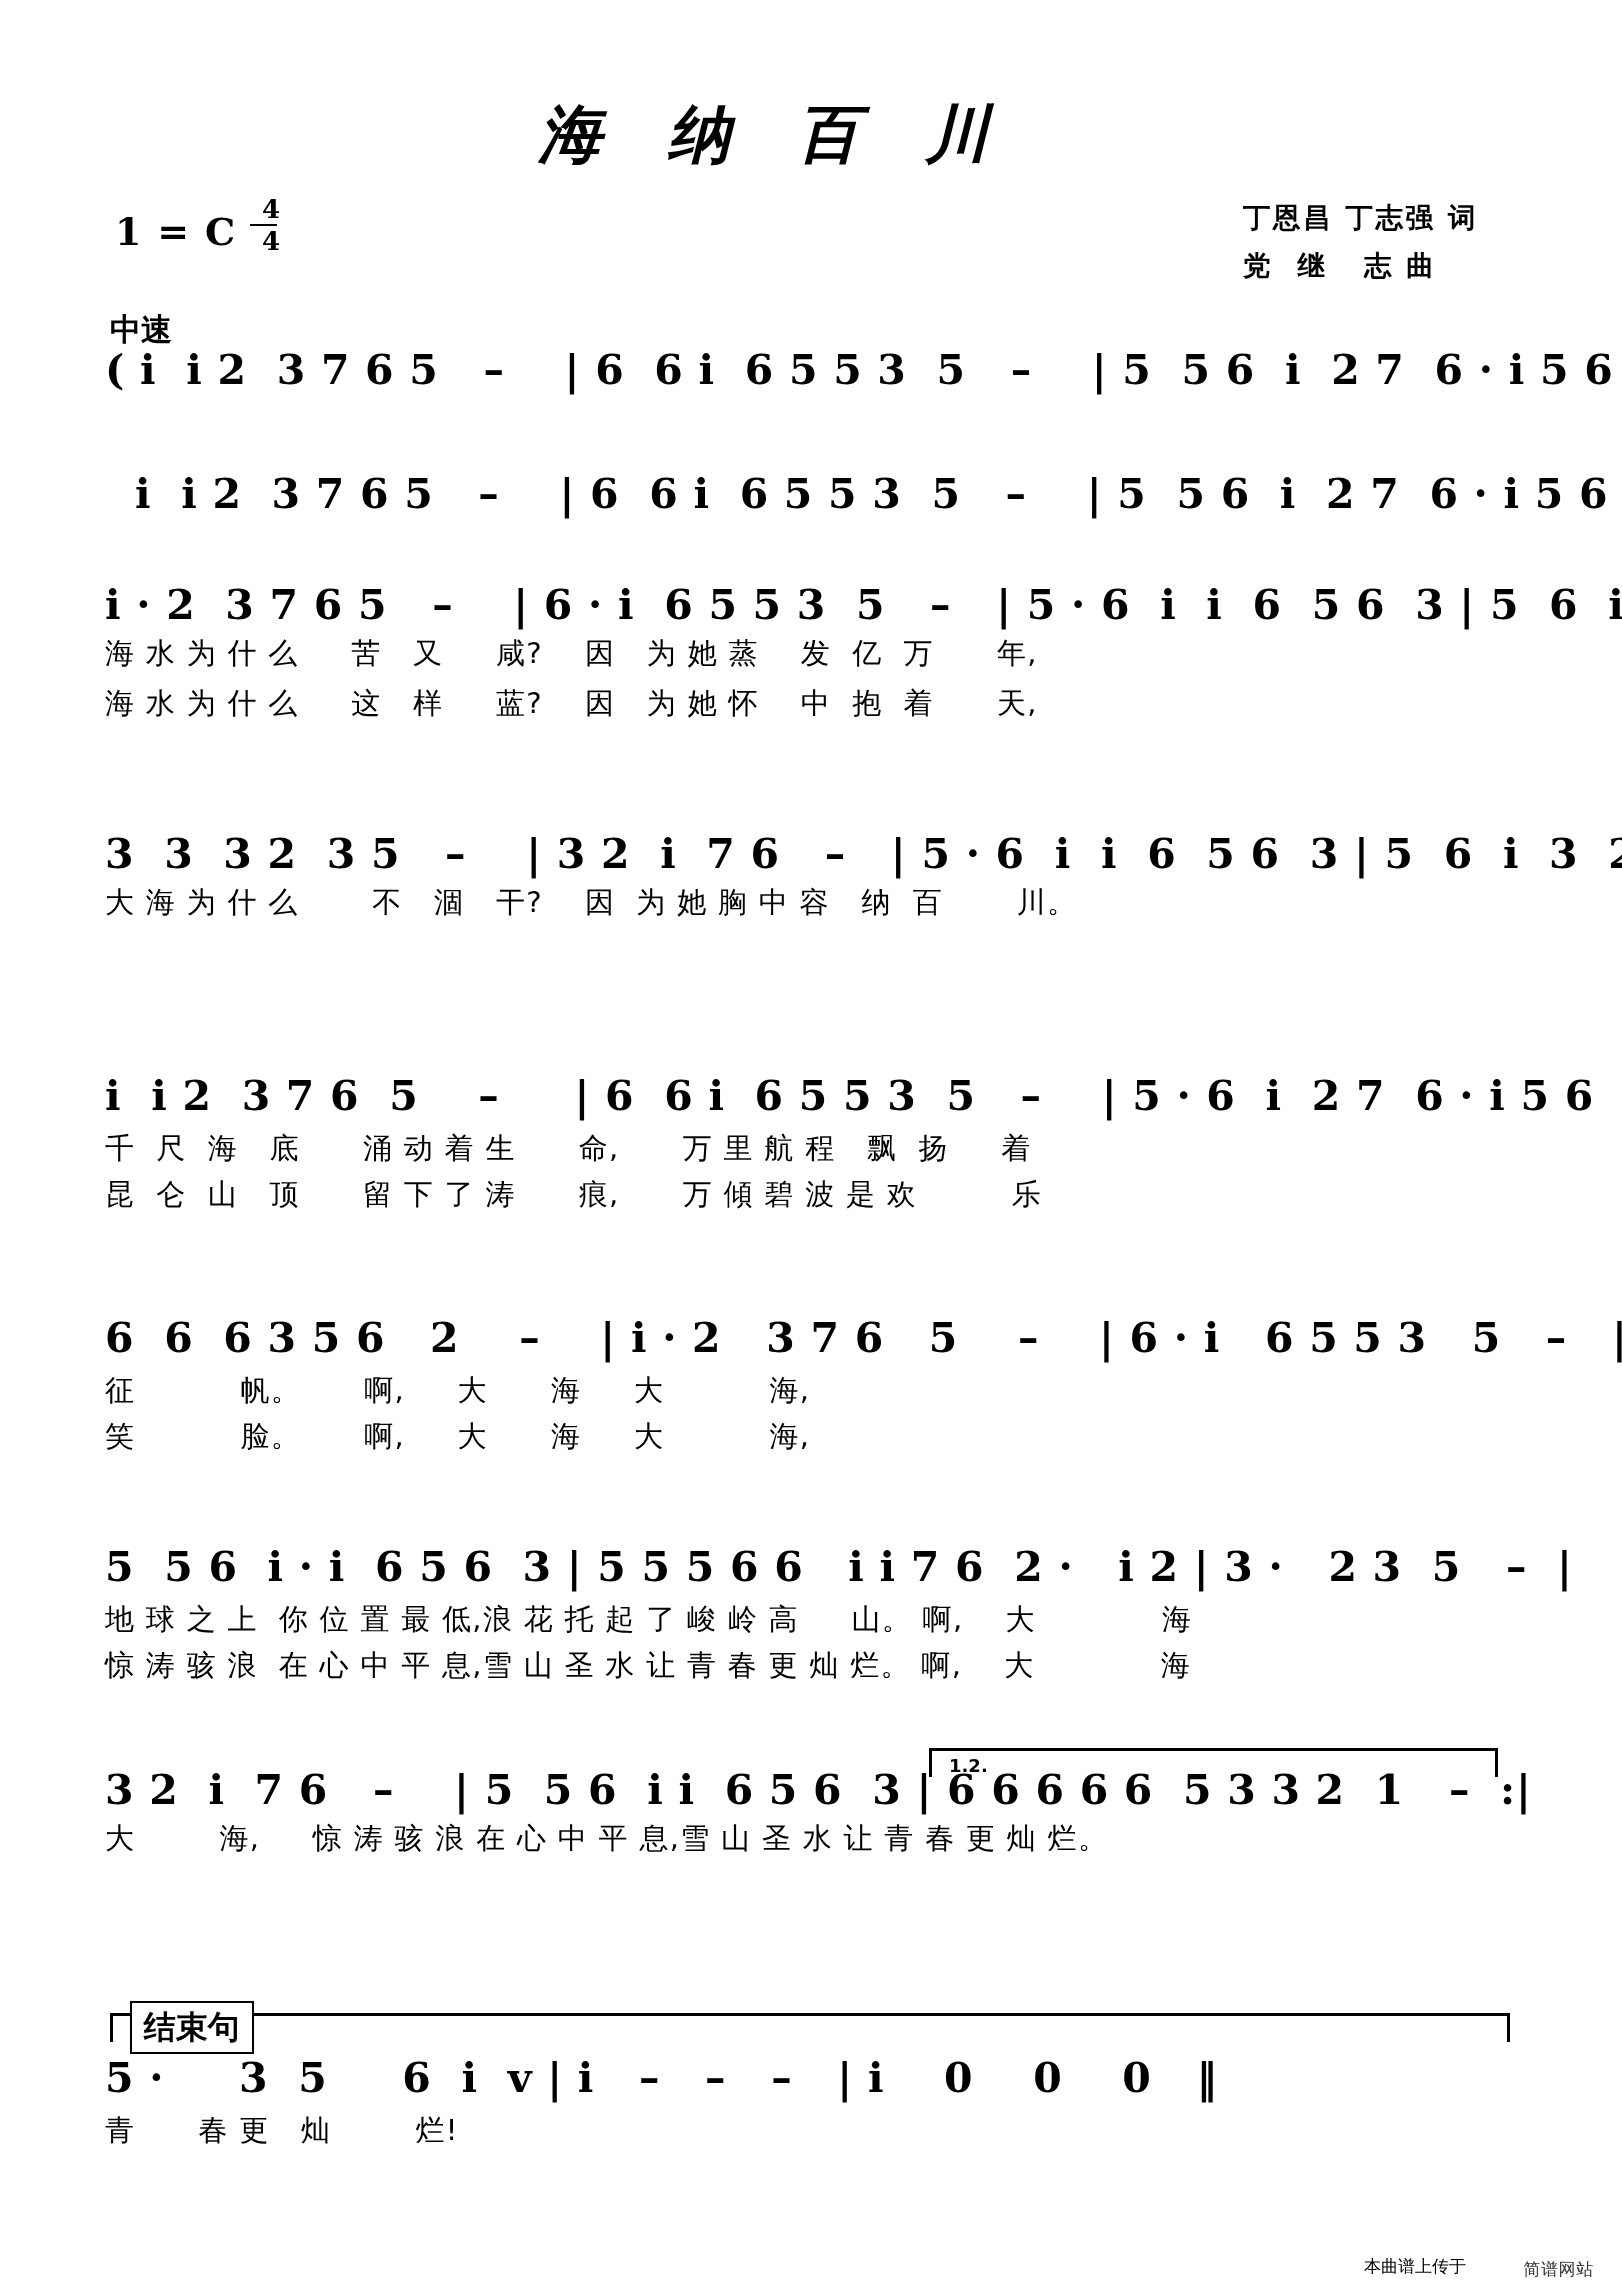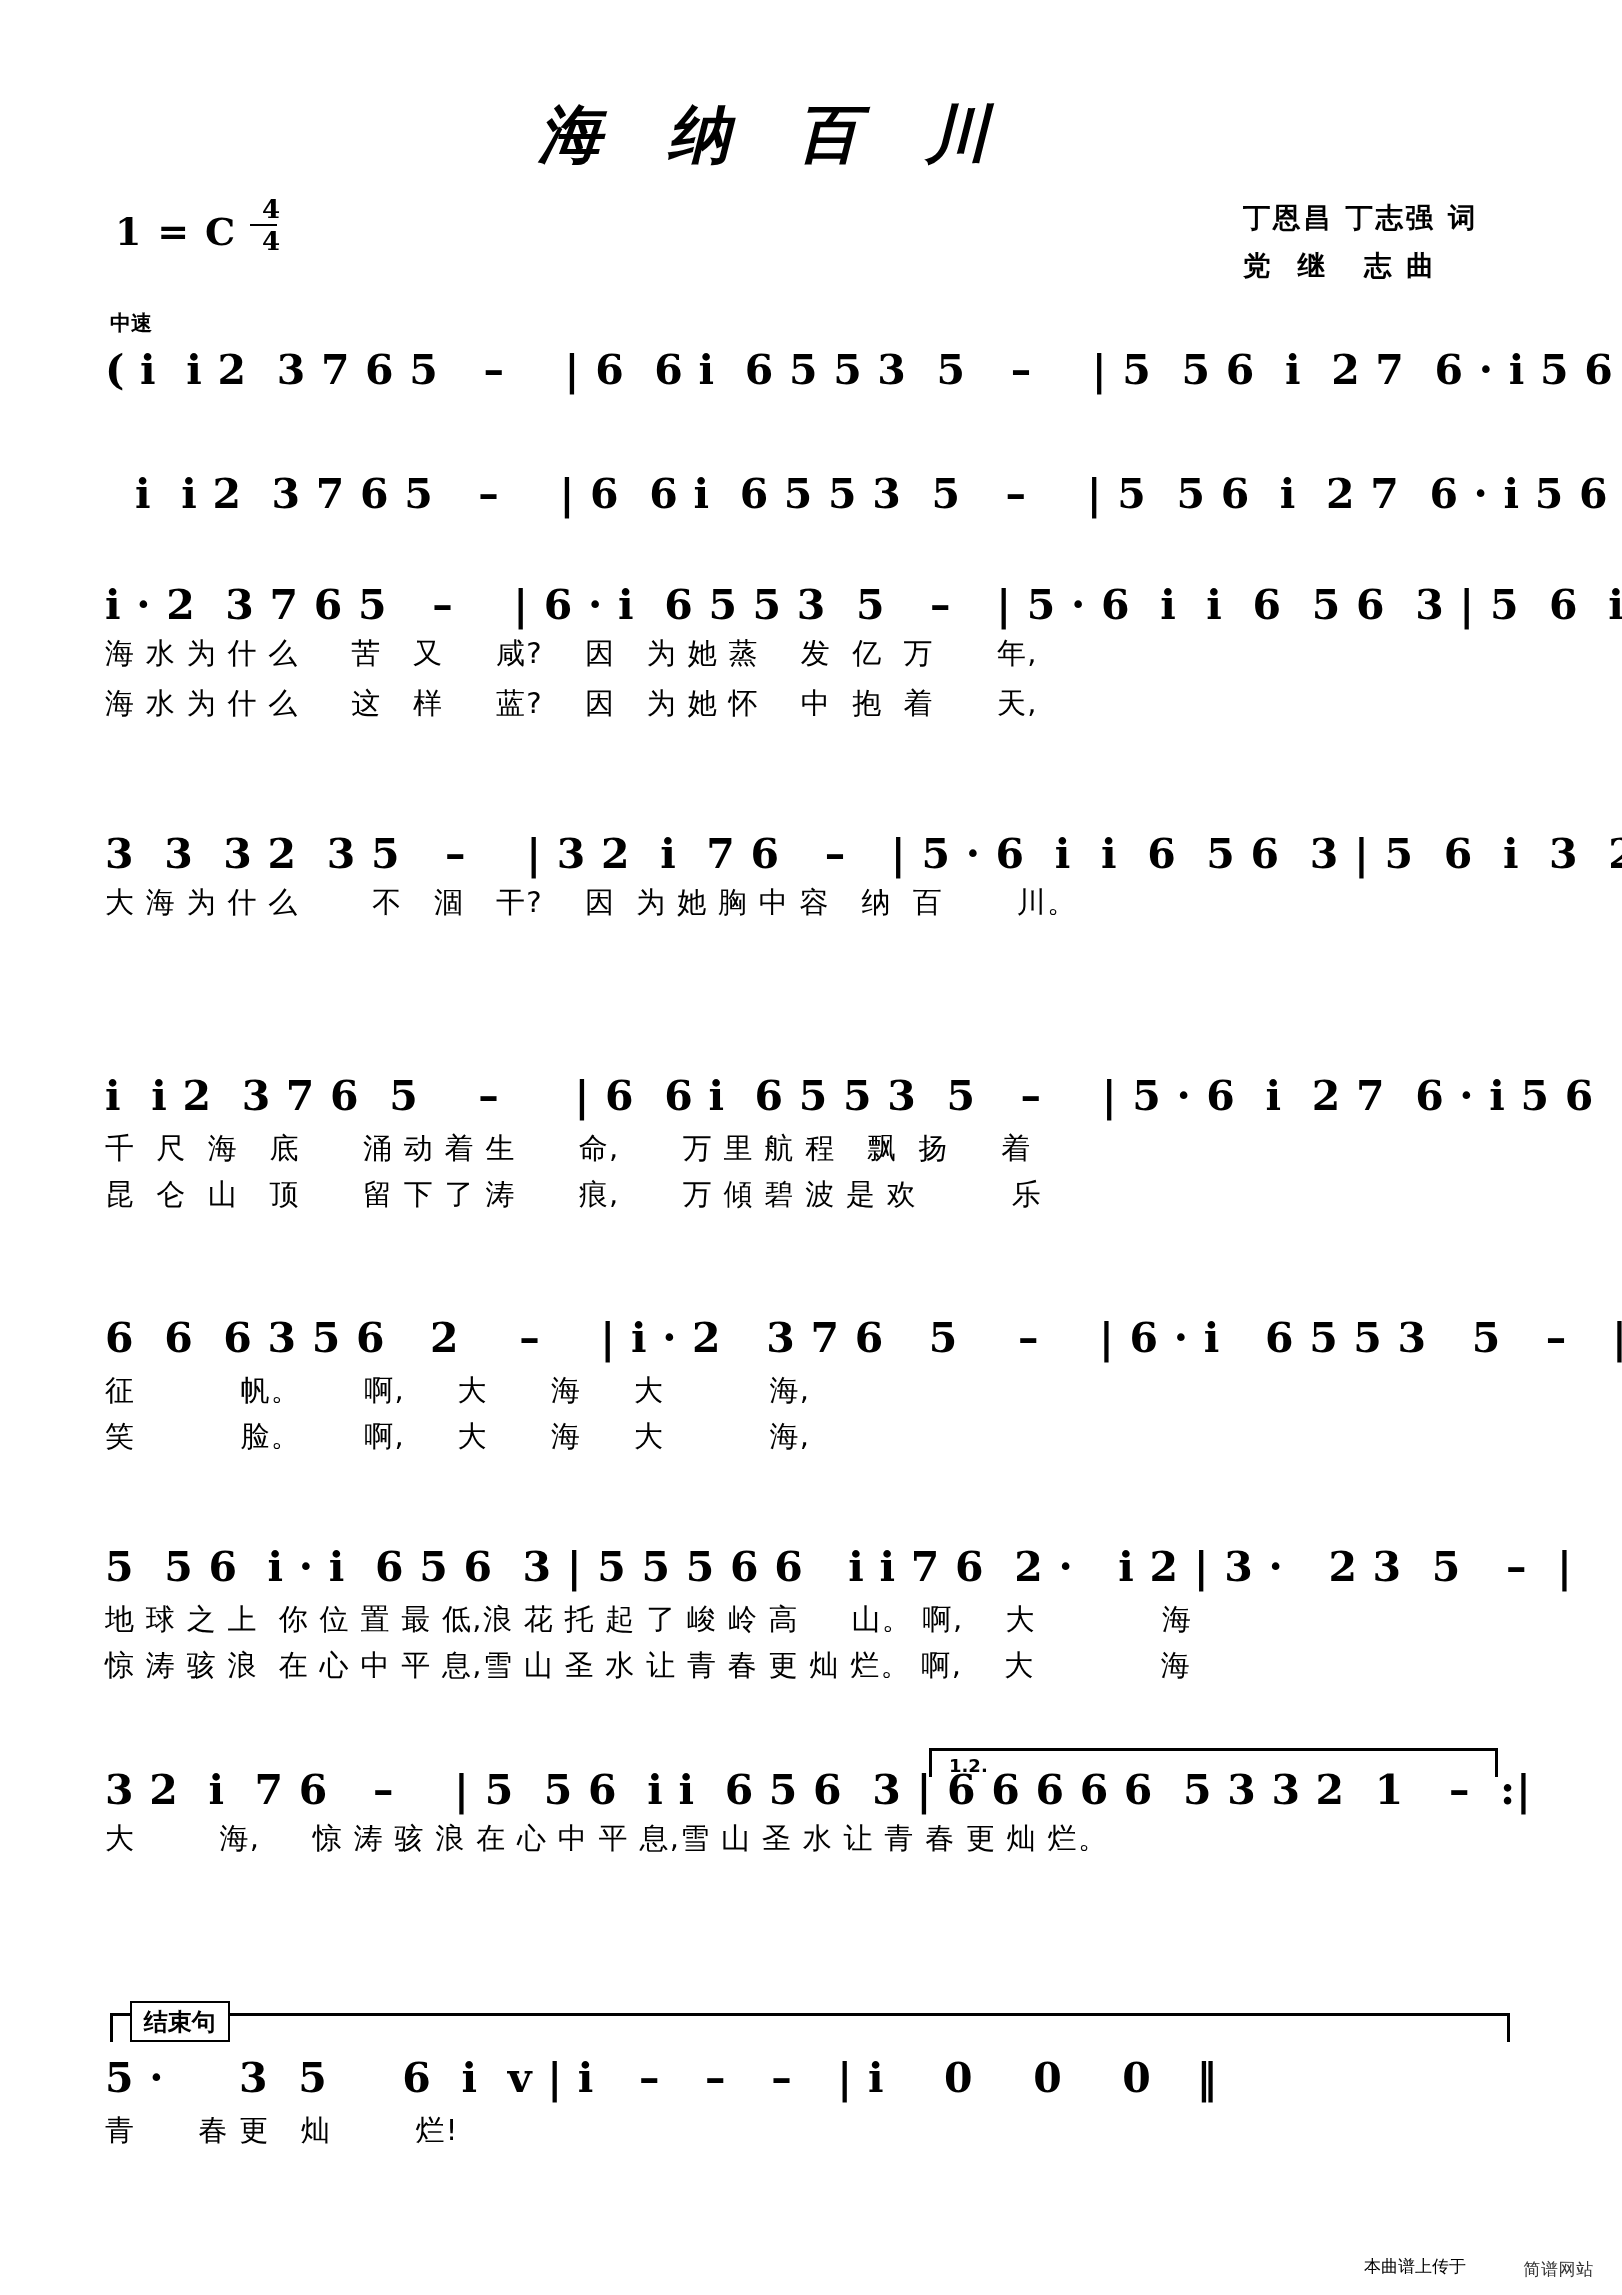--- a/index.html
+++ b/index.html
@@ -60,21 +60,21 @@
     width:33px;
   }
   .meter .bar{
     display:block;width:27.5px;height:2px;background:#000;margin:2px auto 2px auto;
   }
   .tempo{
     position:absolute;
     top:309px;left:110px;
     font-family:"DejaVu Sans", sans-serif;
     font-weight:bold;
-    font-size:21px;
+    font-size:31px;
   }
   
   .system{
     position:absolute;
     left:105px;
     width:1413px;
   }
   .notes{
     font-family:"DejaVu Serif", serif;
     font-weight:bold;
@@ -105,21 +105,21 @@
     font-family:"DejaVu Sans", sans-serif;
     font-weight:bold;
     font-size:18px;
   }
   .coda-box{
     position:absolute;
     border:2.6px solid #000;
     padding:2.6px 11.8px;
     font-family:"DejaVu Sans", sans-serif;
     font-weight:bold;
-    font-size:24px;
+    font-size:32px;
     background:#fff;
   }
   .footer{
     position:absolute;
     right:29px;bottom:14.4px;
     font-family:"DejaVu Sans", sans-serif;
     font-size:17px;
     color:#333;
     letter-spacing:0.7px;
   }

